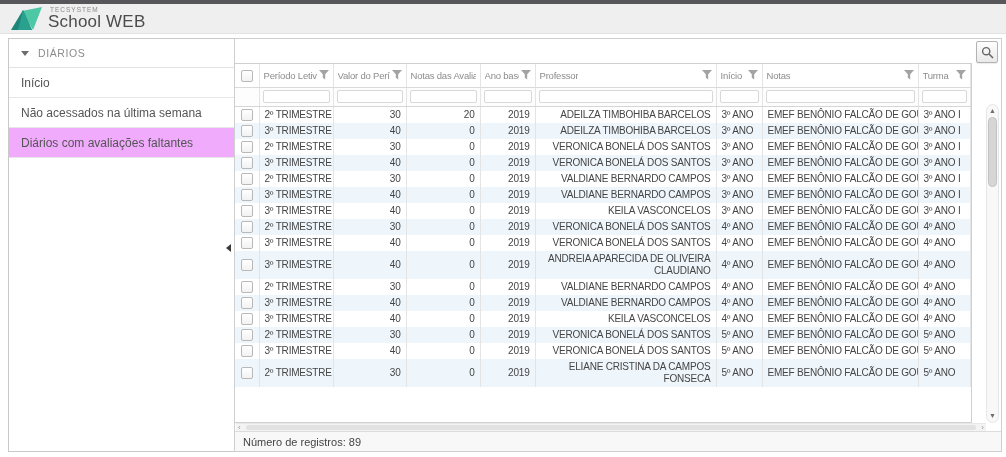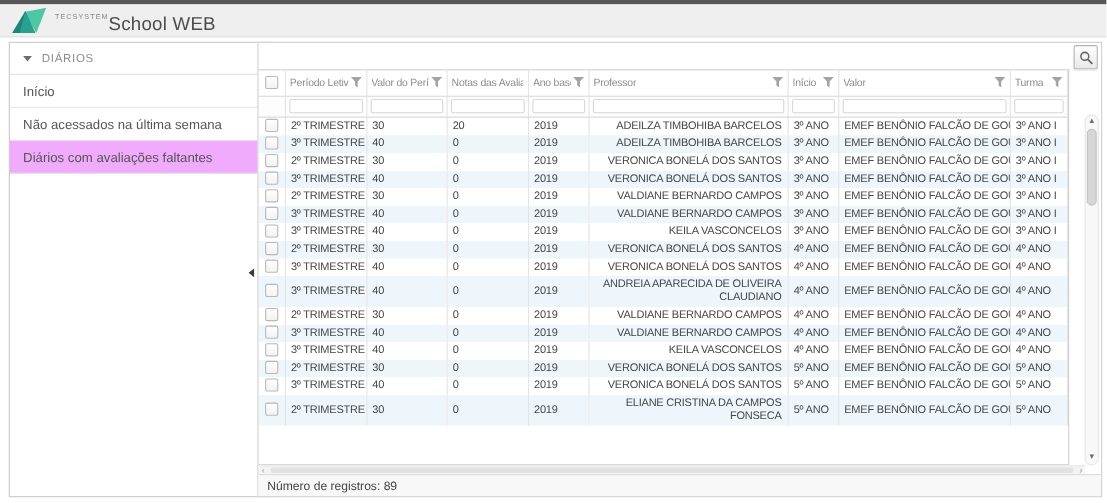--- a/index.html
+++ b/index.html
@@ -4,21 +4,21 @@
 <style>
   * { margin:0; padding:0; box-sizing:border-box; }
   body { background:#fff; font-family:"Liberation Sans", sans-serif; }
   .page { position:relative; width:1006px; height:457px; background:#ffffff; overflow:hidden; }
 
   
   .topbar { position:absolute; left:0; top:0; width:1006px; height:4px; background:#57575a; }
   .appbar { position:absolute; left:0; top:4px; width:1006px; height:30px; background:#efefef; border-bottom:1px solid #e2e2e2; }
   .logo { position:absolute; left:10px; top:2px; display:flex; align-items:flex-end; }
   .logo-mark { display:block; margin-right:4px; }
-  .logo-text { display:flex; flex-direction:row; line-height:1; padding-bottom:1px; }
+  .logo-text { display:flex; flex-direction:column; line-height:1; padding-bottom:1px; }
   .brand-small { font-size:6.5px; color:#8a8a8a; letter-spacing:1px; margin-left:2px; }
   .brand-big { font-size:17px; color:#4c4c4c; letter-spacing:0.2px; }
 
   
   .sidebar { position:absolute; left:8px; top:38px; width:241px; height:414px; background:#fff; border:1px solid #c9c9c9; }
   .sb-group { height:29px; display:flex; align-items:center; padding-left:12px; border-bottom:1px solid #e3e3e3; cursor:pointer; }
   .tri { width:0; height:0; border-left:4px solid transparent; border-right:4px solid transparent; border-top:5px solid #6d6d6d; margin-right:9px; }
   .sb-group-label { font-size:10.5px; color:#8c8c8c; letter-spacing:0.6px; }
   .sb-item { height:30px; line-height:30px; padding-left:12px; font-size:12px; color:#555; border-bottom:1px solid #e6e6e6; cursor:pointer; }
   .sb-item.sel { background:#f0abfc; }
@@ -39,21 +39,21 @@
   thead tr.hdr th { border-bottom:1px solid #dadada; font-weight:normal; padding:0 4px; }
   .hwrap { display:flex; align-items:center; justify-content:space-between; }
   .col-lbl { font-size:9.5px; color:#8c8c8c; letter-spacing:-0.2px; white-space:nowrap; overflow:hidden; text-align:left; }
   .funnel { flex:none; margin-left:2px; cursor:pointer; }
   thead tr.flt { height:19px; }
   thead tr.flt th { border-bottom:1px solid #d6d6d6; background:#fdfdfd; }
   .flt-input { display:block; width:calc(100% - 6px); height:13px; margin:0 auto; border:1px solid #d8d8d8; border-radius:2px; background:#fff; font-size:9px; padding:0 2px; }
   tbody tr { height:15px; }
   tbody tr.alt { background:#eef5fb; }
   td { font-size:10px; color:#454545; letter-spacing:-0.2px; padding:2px 5px; line-height:12px; vertical-align:middle; }
-  td.num { text-align:left; }
+  td.num { text-align:right; }
   td.wrapcell { white-space:normal;text-align:right; }
   td.nowrap { white-space:nowrap; }
   .chk-cell { text-align:center; padding:0; }
   .cb { display:inline-block; width:12px; height:12px; border:1px solid #b8b8b8; border-radius:2px; background:linear-gradient(#ffffff,#f2f2f2); vertical-align:middle; cursor:pointer; }
 
   
   .vscroll { position:absolute; right:2px; top:65px; width:13px; height:319px; background:#f8f8f8; border:1px solid #e6e6e6; border-radius:7px; }
   .vs-arrow { position:absolute; left:0; width:100%; text-align:center; font-size:7px; color:#6d6d6d; line-height:8px; cursor:pointer; }
   .vs-up { top:2px; } .vs-down { bottom:2px; }
   .vs-thumb { position:absolute; left:1px; top:12px; width:9px; height:70px; background:#d6d6d6; border:1px solid #c2c2c2; border-radius:5px; cursor:grab; }
@@ -165,21 +165,21 @@
               <th>
                 <div class="hwrap">
                   <span class="col-lbl">Início</span>
                   <svg class="funnel" width="10" height="10" viewBox="0 0 10 10">
                     <path d="M0 0h10L6.2 4.2v5.3L3.8 7.8V4.2L0 0z" fill="#a3a3a3"></path>
                   </svg>
                 </div>
               </th>
               <th>
                 <div class="hwrap">
-                  <span class="col-lbl">Valor</span>
+                  <span class="col-lbl">Notas</span>
                   <svg class="funnel" width="10" height="10" viewBox="0 0 10 10">
                     <path d="M0 0h10L6.2 4.2v5.3L3.8 7.8V4.2L0 0z" fill="#a3a3a3"></path>
                   </svg>
                 </div>
               </th>
               <th>
                 <div class="hwrap">
                   <span class="col-lbl">Turma</span>
                   <svg class="funnel" width="10" height="10" viewBox="0 0 10 10">
                     <path d="M0 0h10L6.2 4.2v5.3L3.8 7.8V4.2L0 0z" fill="#a3a3a3"></path>

